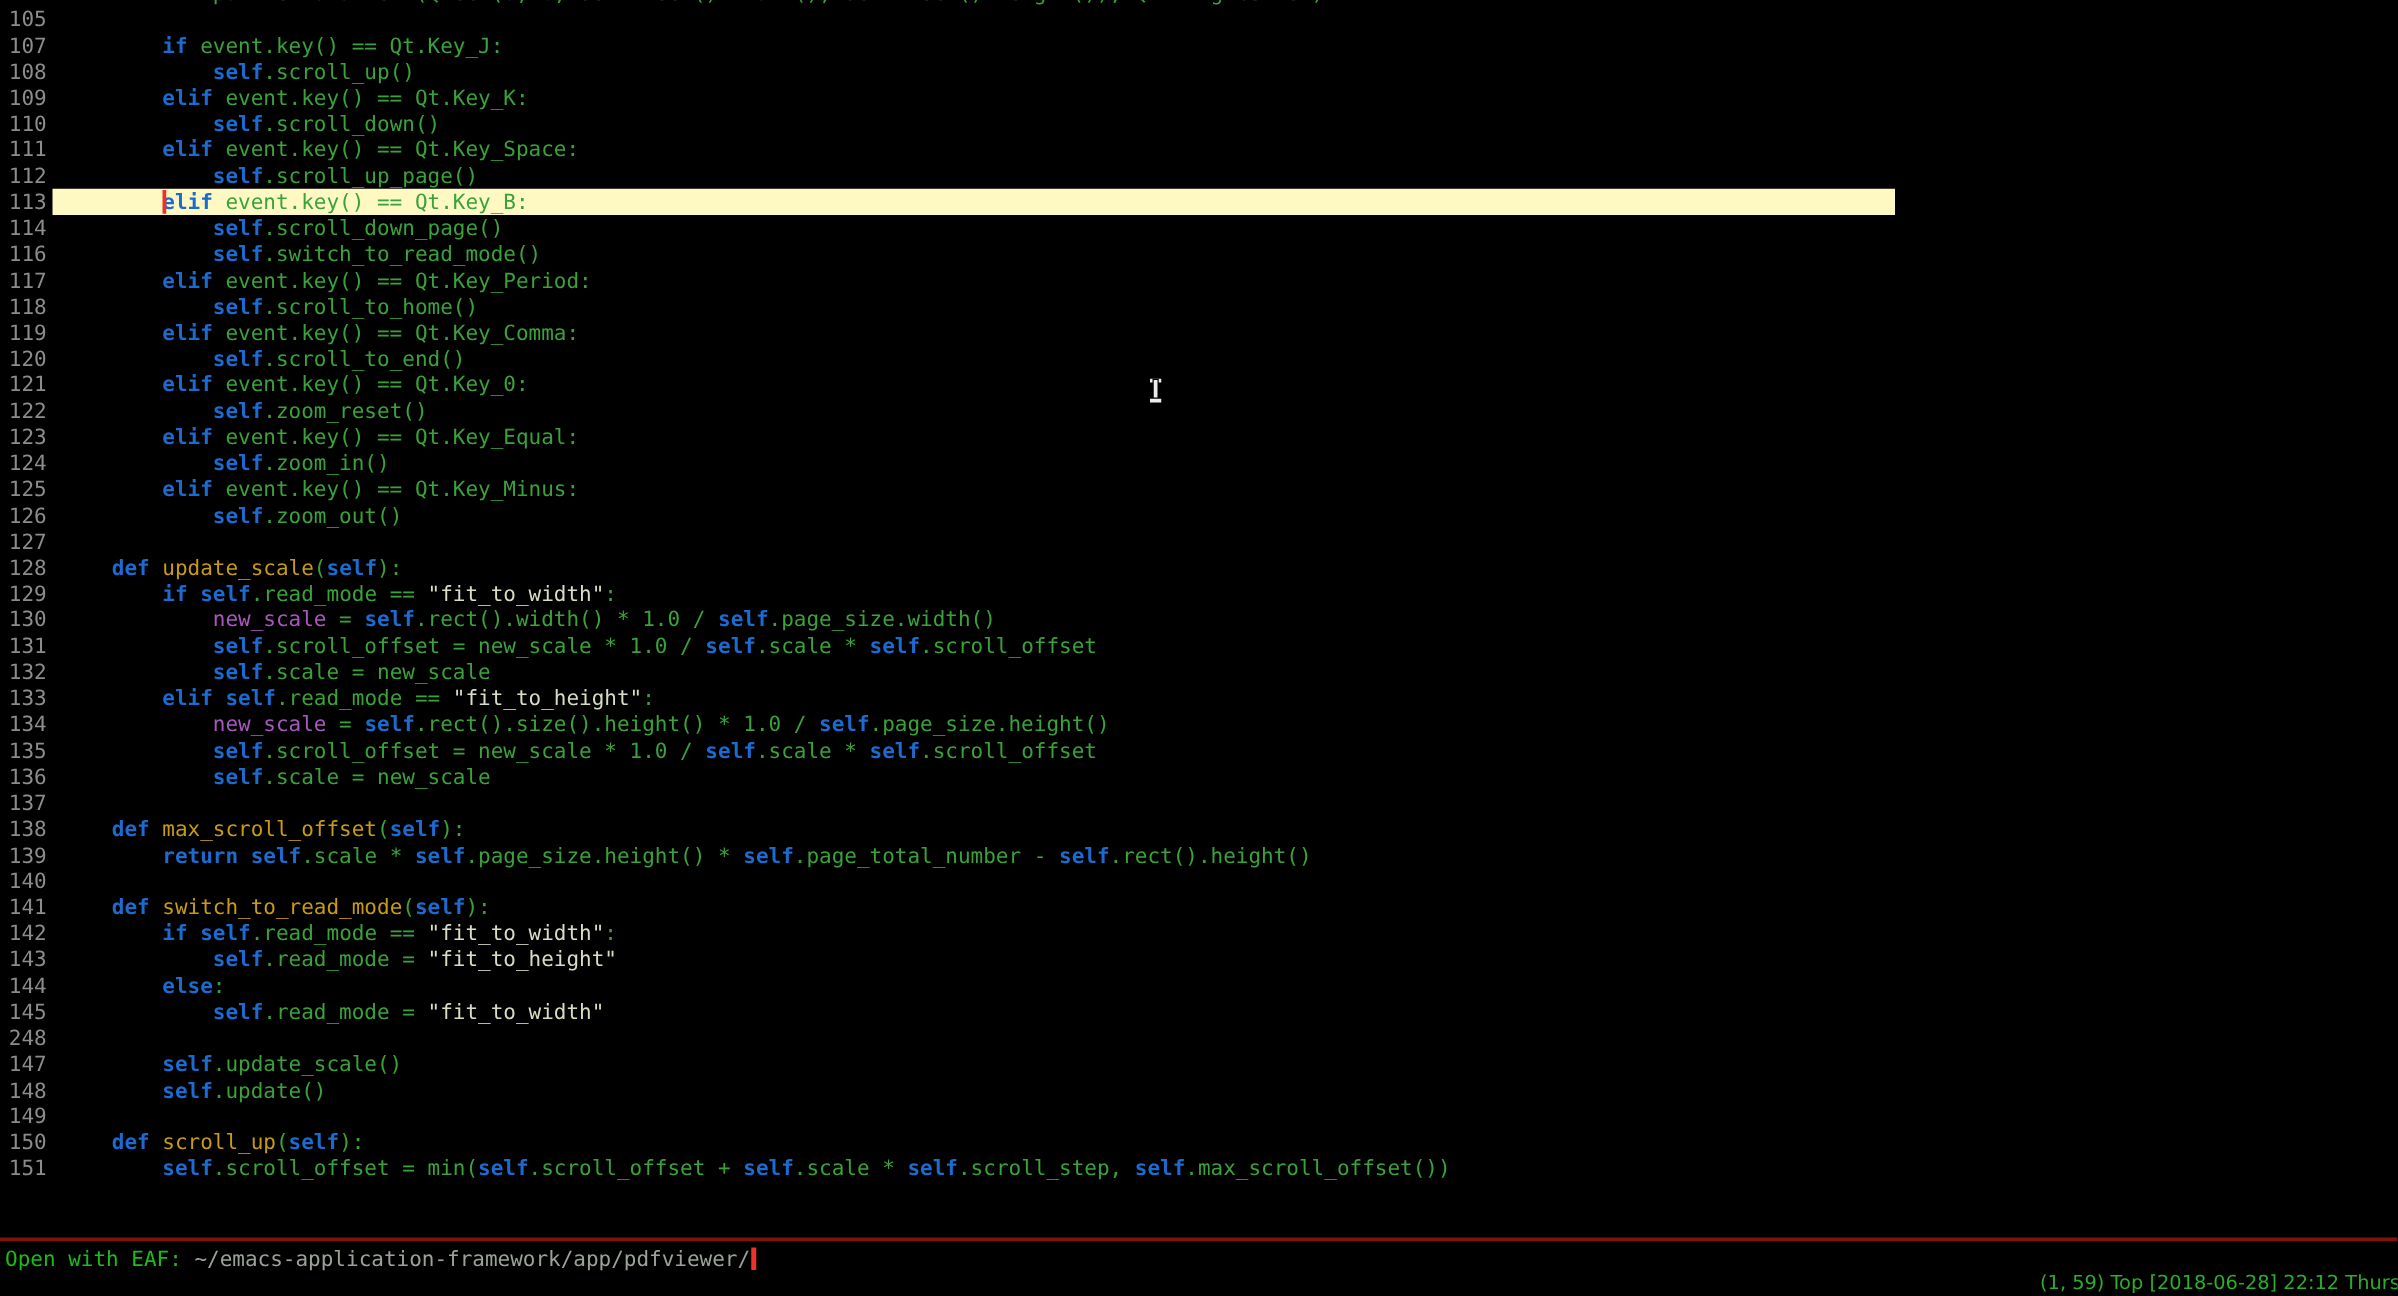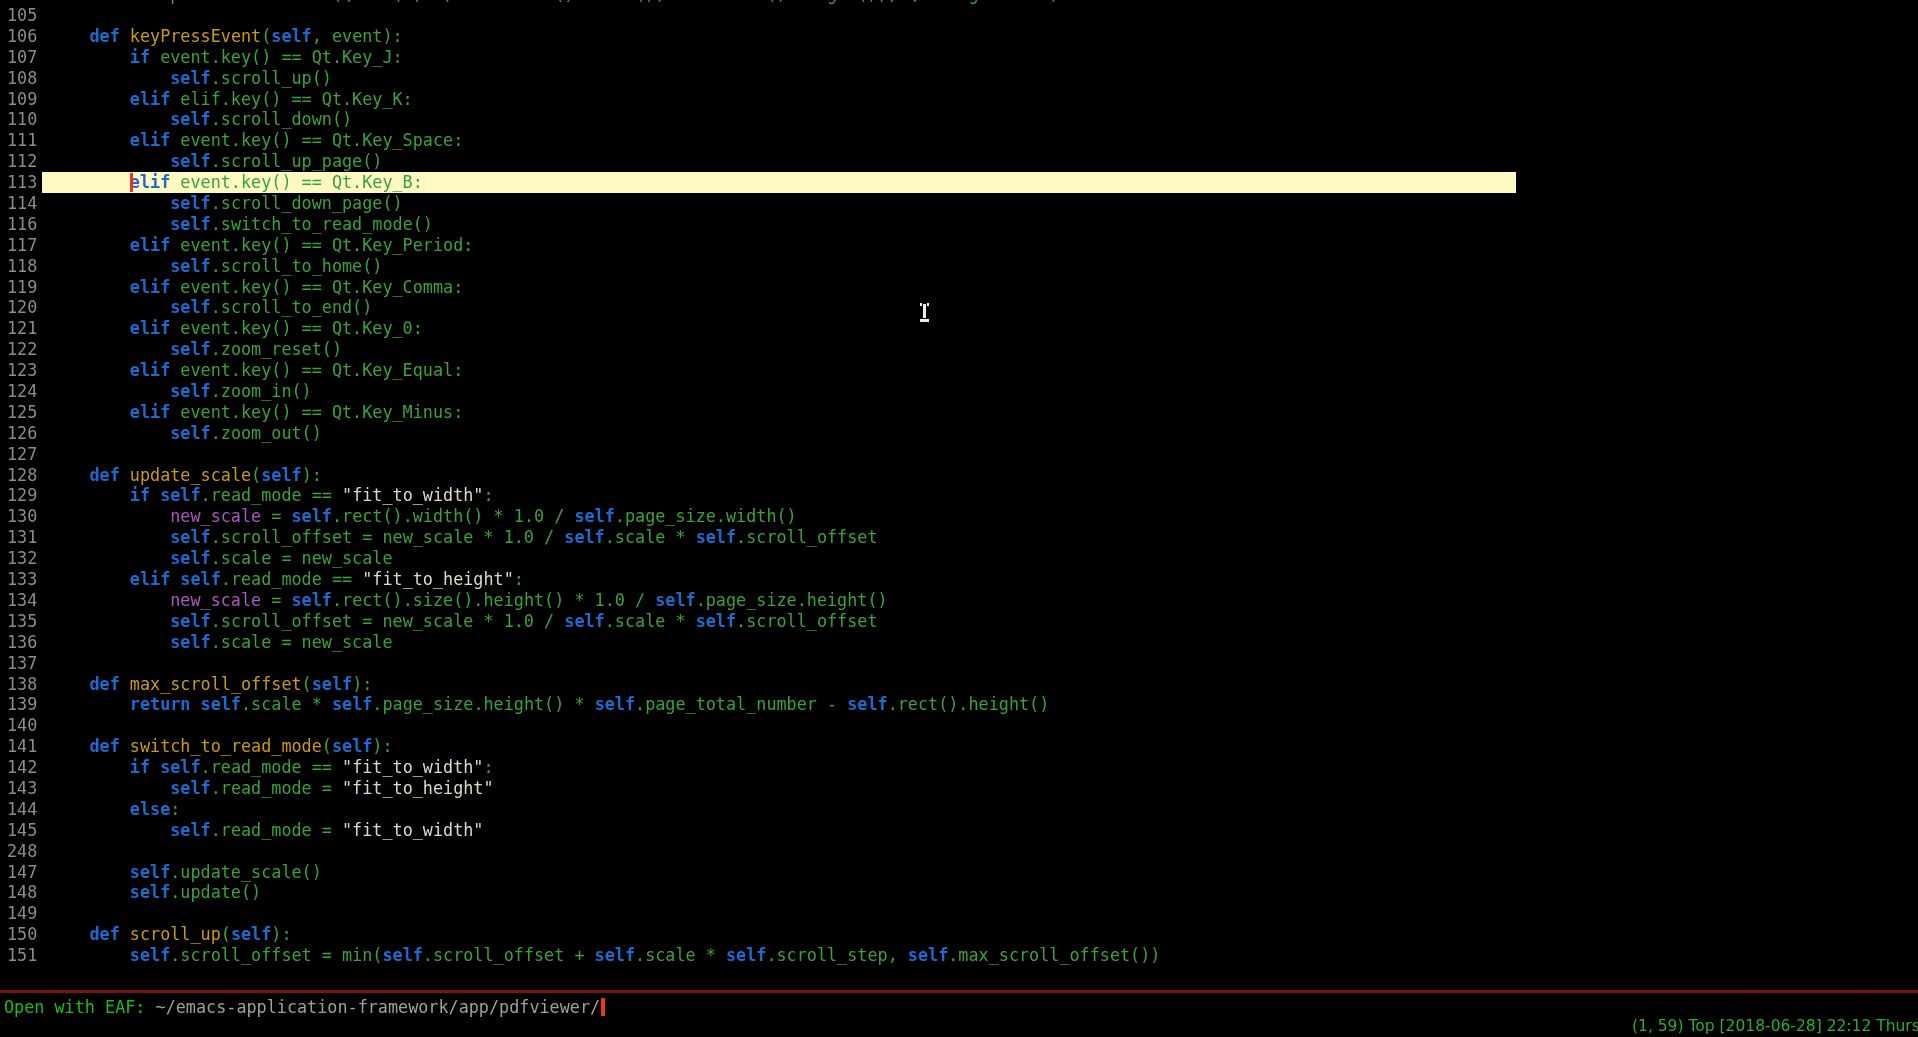--- a/index.html
+++ b/index.html
@@ -55,24 +55,23 @@
 </style>
 </head>
 <body>
 
 <div id="editor">
   <div id="top-sliver">
     <span class="sliver-inner mono">            painter.drawText(QRect(0, 0, self.rect().width(), self.rect().height()), Qt.AlignCenter)</span>
   </div>
   <div id="code-lines">
       <div class="row mono"><span class="ln">105</span><span class="code"></span></div>
-      <div class="row mono"><span class="ln">106</span><span class="code"><span class="tk-c">    </span><span class="tk-k">def</span><span class="tk-c"> </span><span class="tk-f">keyPressEvent</span><span class="tk-c">(</span><span class="tk-k">self</span><span class="tk-c">, event):</span></span></div>
       <div class="row mono"><span class="ln">107</span><span class="code"><span class="tk-c">        </span><span class="tk-k">if</span><span class="tk-c"> event.key() == Qt.Key_J:</span></span></div>
       <div class="row mono"><span class="ln">108</span><span class="code"><span class="tk-c">            </span><span class="tk-k">self</span><span class="tk-c">.scroll_up()</span></span></div>
-      <div class="row mono"><span class="ln">109</span><span class="code"><span class="tk-c">        </span><span class="tk-k">elif</span><span class="tk-c"> elif.key() == Qt.Key_K:</span></span></div>
+      <div class="row mono"><span class="ln">109</span><span class="code"><span class="tk-c">        </span><span class="tk-k">elif</span><span class="tk-c"> event.key() == Qt.Key_K:</span></span></div>
       <div class="row mono"><span class="ln">110</span><span class="code"><span class="tk-c">            </span><span class="tk-k">self</span><span class="tk-c">.scroll_down()</span></span></div>
       <div class="row mono"><span class="ln">111</span><span class="code"><span class="tk-c">        </span><span class="tk-k">elif</span><span class="tk-c"> event.key() == Qt.Key_Space:</span></span></div>
       <div class="row mono"><span class="ln">112</span><span class="code"><span class="tk-c">            </span><span class="tk-k">self</span><span class="tk-c">.scroll_up_page()</span></span></div>
       <div class="row mono hl"><span class="ln">113</span><span class="code"><span class="tk-c">        </span><span class="tk-k">elif</span><span class="tk-c"> event.key() == Qt.Key_B:</span><span class="text-cursor" style="left: 87.848px;"></span></span></div>
       <div class="row mono"><span class="ln">114</span><span class="code"><span class="tk-c">            </span><span class="tk-k">self</span><span class="tk-c">.scroll_down_page()</span></span></div>
       <div class="row mono"><span class="ln">116</span><span class="code"><span class="tk-c">            </span><span class="tk-k">self</span><span class="tk-c">.switch_to_read_mode()</span></span></div>
       <div class="row mono"><span class="ln">117</span><span class="code"><span class="tk-c">        </span><span class="tk-k">elif</span><span class="tk-c"> event.key() == Qt.Key_Period:</span></span></div>
       <div class="row mono"><span class="ln">118</span><span class="code"><span class="tk-c">            </span><span class="tk-k">self</span><span class="tk-c">.scroll_to_home()</span></span></div>
       <div class="row mono"><span class="ln">119</span><span class="code"><span class="tk-c">        </span><span class="tk-k">elif</span><span class="tk-c"> event.key() == Qt.Key_Comma:</span></span></div>
       <div class="row mono"><span class="ln">120</span><span class="code"><span class="tk-c">            </span><span class="tk-k">self</span><span class="tk-c">.scroll_to_end()</span></span></div>

